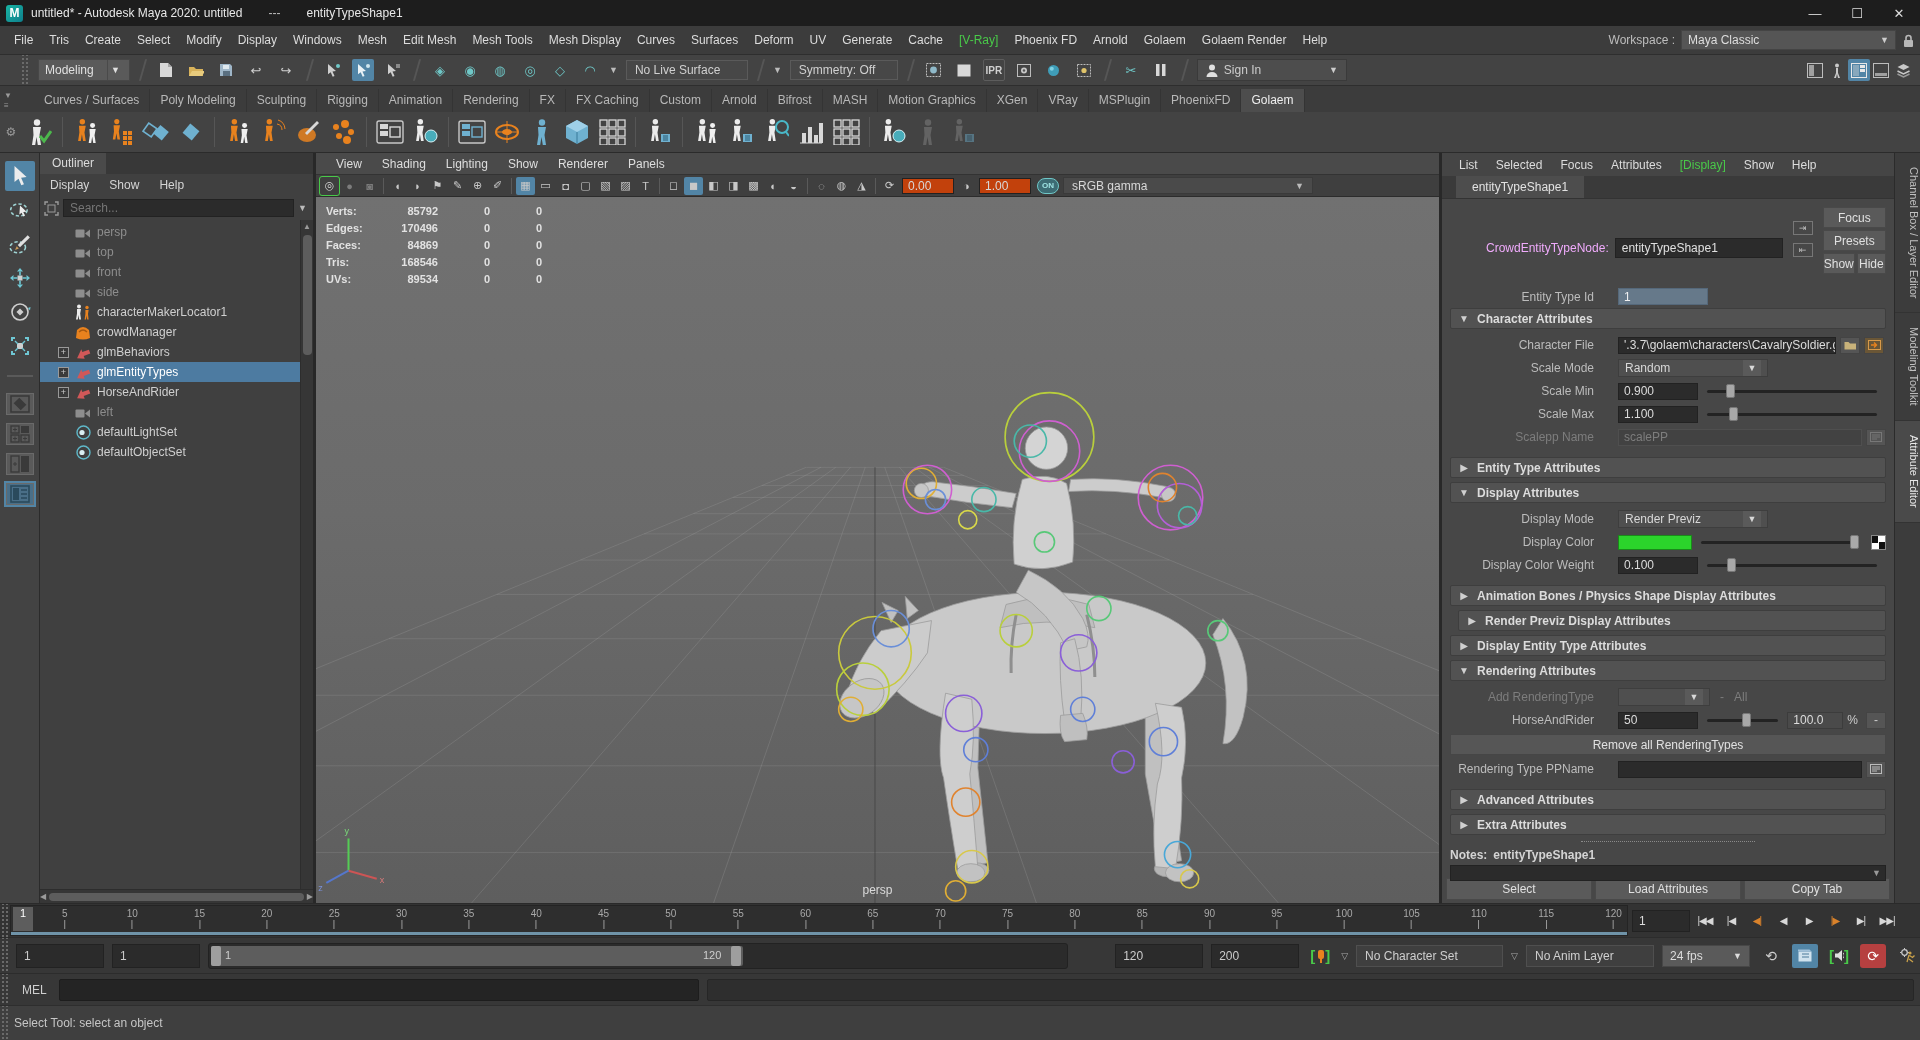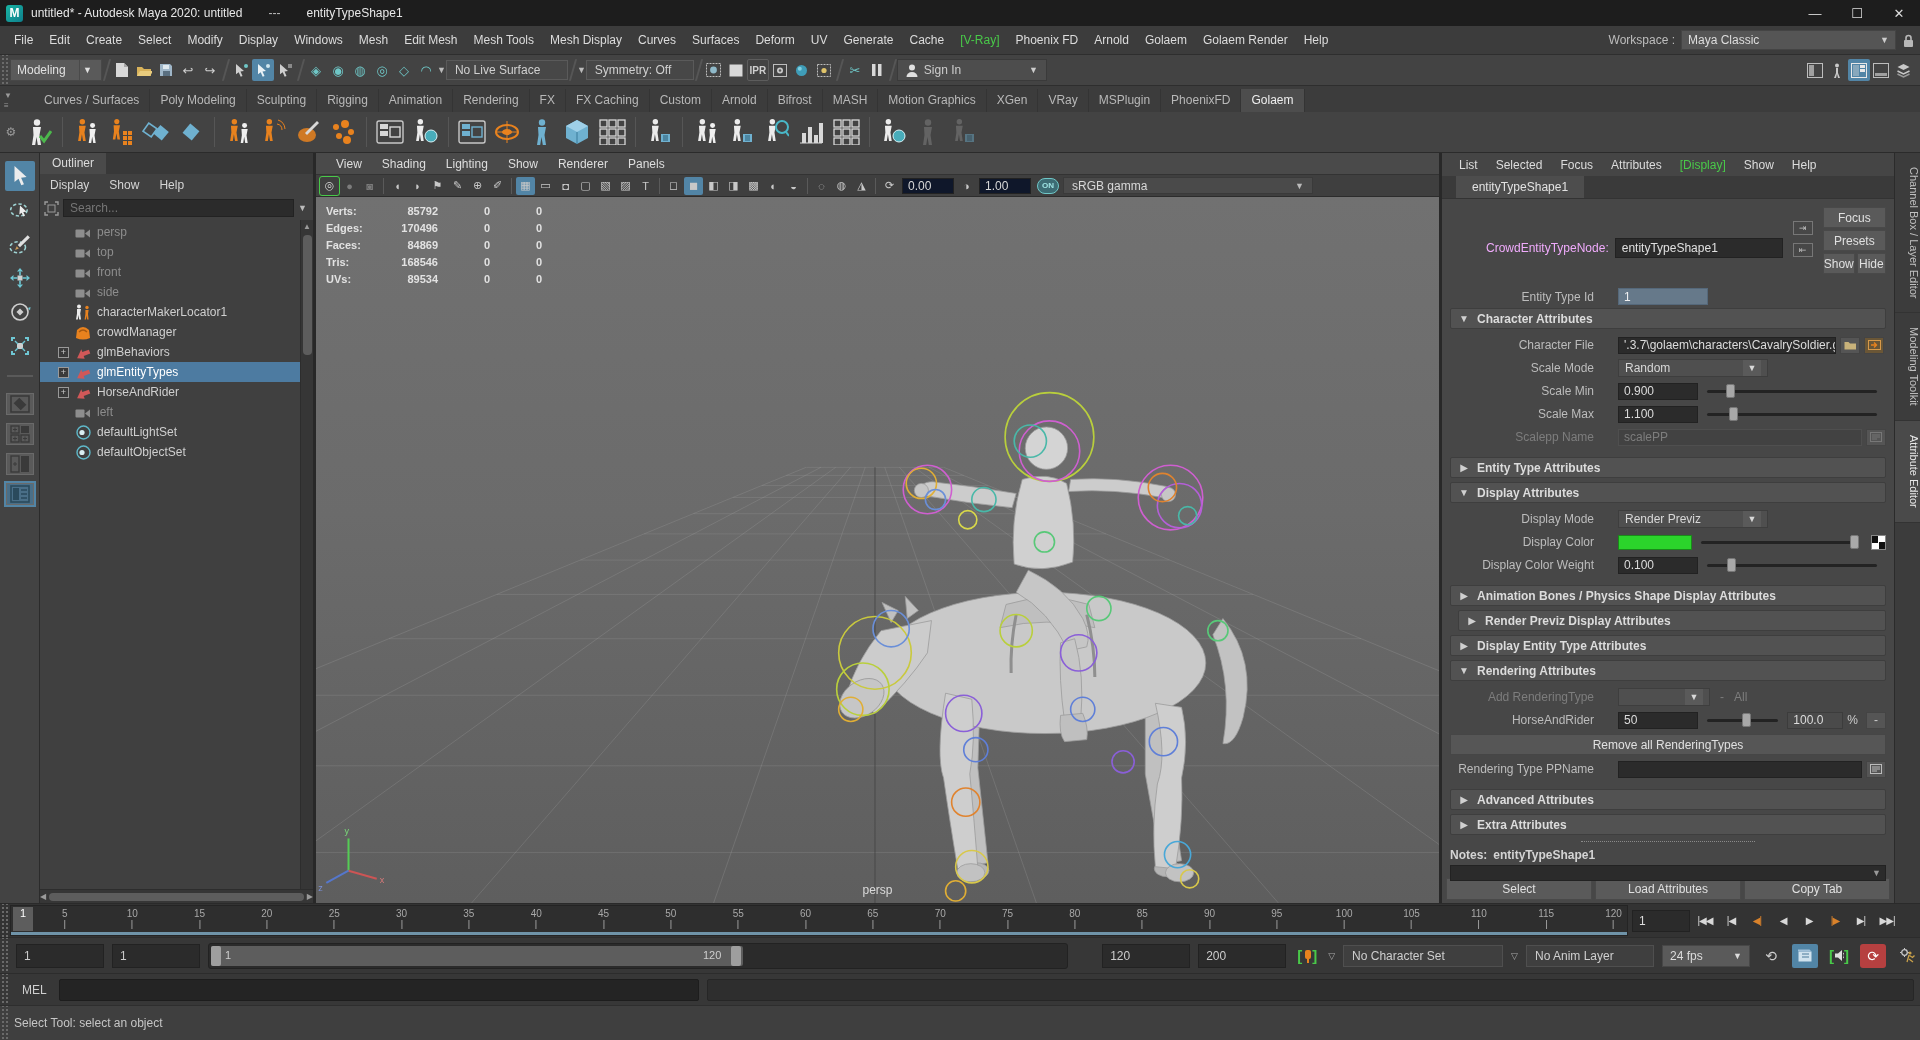--- a/index.html
+++ b/index.html
@@ -20,21 +20,21 @@
   
   .menubar { height:29px; background:#3c3c3c; border-bottom:1px solid #2e2e2e; display:flex; align-items:center; color:#dcdcdc; flex:0 0 29px; padding-left:6px; }
   .menu-item { padding:0 8px; white-space:nowrap; cursor:default; }
   .green { color:#49c949 !important; }
   .workspace { margin-left:auto; display:flex; align-items:center; gap:6px; padding-right:6px; }
   .ws-label { color:#bdbdbd; }
   .ws-select { width:215px; height:20px; background:#555; border:1px solid #444; display:flex; align-items:center; padding:0 6px; color:#ddd; }
   .ws-select .arr { margin-left:auto; color:#ccc; font-size:9px; }
 
   
-  .toolbar { height:31px; background:#434343; border-bottom:1px solid #2e2e2e; display:flex; align-items:center; flex:0 0 31px; gap:0; }
+  .toolbar { height:31px; background:#434343; border-bottom:1px solid #2e2e2e; display:flex; align-items:center; flex:0 0 31px; gap:8px;padding-left:20px; }
   .grip { width:8px; align-self:stretch; background-image:radial-gradient(circle,#6a6a6a 0.8px,transparent 1px); background-size:4px 4px; background-position:1px 2px; flex:0 0 8px; }
   .tsep { width:9px; height:24px; position:relative; flex:0 0 9px; }
   .tsep::before { content:''; position:absolute; left:4px; top:1px; bottom:1px; width:2px; background:#565656; transform:skewX(-16deg); border-radius:2px; }
   .mode-select { width:92px; height:22px; background:#5a5a5a; border:1px solid #474747; display:flex; align-items:center; padding:0 6px; margin-left:2px; color:#e0e0e0; }
   .mode-select .arr { margin-left:auto; width:16px; height:20px; border-left:1px solid #4a4a4a; display:flex; align-items:center; justify-content:center; font-size:9px; }
   .ticon { width:22px; height:22px; display:flex; align-items:center; justify-content:center; color:#cfcfcf; font-size:13px; border-radius:2px; }
   .ticon.active { background:#5285a6; }
   .ticon.teal { color:#6fc7c7; }
   .tfield { height:20px; background:#474747; border:1px solid #5a5a5a; color:#d0d0d0; display:flex; align-items:center; padding:0 8px; }
   .ticon.txt { font-size:10px; font-weight:bold; border:1px solid #5d5d5d; }
@@ -89,21 +89,21 @@
   .viewport { flex:1; display:flex; flex-direction:column; border-right:3px solid #282828; min-width:0; }
   .vp-menus { height:21px; background:#4a4a4a; display:flex; align-items:center; color:#dedede; flex:0 0 21px; padding-left:10px; }
   .vp-menu { padding:0 10px; }
   .vp-toolbar { height:23px; background:#3f3f3f; border-top:1px solid #333; border-bottom:1px solid #2c2c2c; display:flex; align-items:center; flex:0 0 23px; gap:1px; padding-left:4px; }
   .vp-icon { width:19px; height:18px; display:flex; align-items:center; justify-content:center; color:#c8c8c8; font-size:11px; border-radius:2px; flex:0 0 19px; }
   .vp-icon.active { background:#5285a6; }
   .vp-icon.dim { color:#7c7c7c; }
   .vp-icon.greenbox { outline:1px solid #49c949; color:#d8d8d8; }
   .vp-sep { width:7px; height:16px; position:relative; flex:0 0 7px; }
   .vp-sep::before { content:''; position:absolute; left:3px; top:0; bottom:0; width:1px; background:#5a5a5a; }
-  .vp-field { width:52px; height:16px; background:#0f172a; border:1px solid #222; color:#d8d8d8; display:flex; align-items:center; padding:0 5px; margin:18px 2px; }
+  .vp-field { width:52px; height:16px; background:#c2410c; border:1px solid #222; color:#d8d8d8; display:flex; align-items:center; padding:0 5px; margin:18px 2px; }
   .vp-on { width:22px; height:16px; border-radius:8px; background:#3d6c74; border:1px solid #6fc7c7; color:#9fe3e3; font-size:8px; font-weight:bold; display:flex; align-items:center; justify-content:center; margin:0 3px; }
   .vp-dd { width:250px; height:17px; background:#4a4a4a; border:1px solid #3a3a3a; display:flex; align-items:center; padding:0 8px; color:#d8d8d8; }
   .vp-dd .arr { margin-left:auto; font-size:9px; color:#bbb; }
   .vp-canvas { flex:1; position:relative; background:linear-gradient(#717171 0%,#6b6b6b 45%,#5e5e5e 100%); overflow:hidden; }
   .vp-canvas svg.scene { position:absolute; inset:0; width:100%; height:100%; }
   .hud { position:absolute; left:10px; top:8px; display:grid; grid-template-columns:46px 66px 52px 52px; row-gap:5px; font-size:11px; font-weight:bold; color:#e2e2e2; }
   .hud .num { text-align:right; }
   .persp-label { position:absolute; bottom:6px; left:0; right:0; text-align:center; color:#dadada; font-size:12px; }
 
   
@@ -208,21 +208,21 @@
     <div class="win-btns">
       <div class="win-btn">—</div>
       <div class="win-btn">☐</div>
       <div class="win-btn">✕</div>
     </div>
   </div>
 
   <div class="menubar">
     <div style="display:flex">
         <div class="menu-item">File</div>
-        <div class="menu-item">Edit</div>
+        <div class="menu-item">Tris</div>
         <div class="menu-item">Create</div>
         <div class="menu-item">Select</div>
         <div class="menu-item">Modify</div>
         <div class="menu-item">Display</div>
         <div class="menu-item">Windows</div>
         <div class="menu-item">Mesh</div>
         <div class="menu-item">Edit Mesh</div>
         <div class="menu-item">Mesh Tools</div>
         <div class="menu-item">Mesh Display</div>
         <div class="menu-item">Curves</div>
@@ -1453,21 +1453,21 @@
     <div class="rfield">
         <span>200</span>
       </div>
     <div class="key-icon-btn brkt">
         <svg width="12" height="16">
           <rect x="3" y="2" width="6" height="9" rx="2" fill="#e8821e"></rect>
           <rect x="5" y="11" width="2" height="4" fill="#e8821e"></rect>
         </svg>
       </div>
     <span style="font-size:9px;color:#aaa">▽</span>
-    <div class="dd-small" style="width:160px">
+    <div class="dd-small" style="width:147px">
         <span>No Character Set</span>
       </div>
     <span style="font-size:9px;color:#aaa">▽</span>
     <div class="dd-small" style="width:128px">
         <span>No Anim Layer</span>
       </div>
     <div class="fps-dd">
         <span>24 fps</span>
         <span class="arr">▼</span>
       </div>

